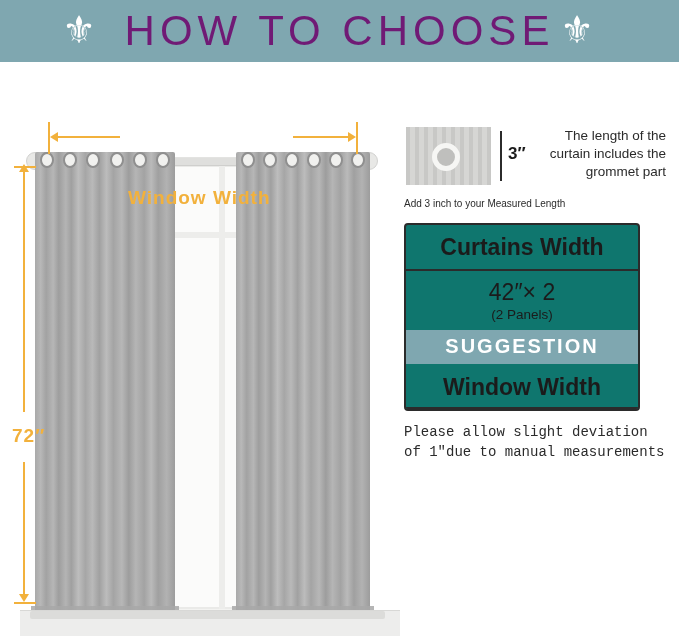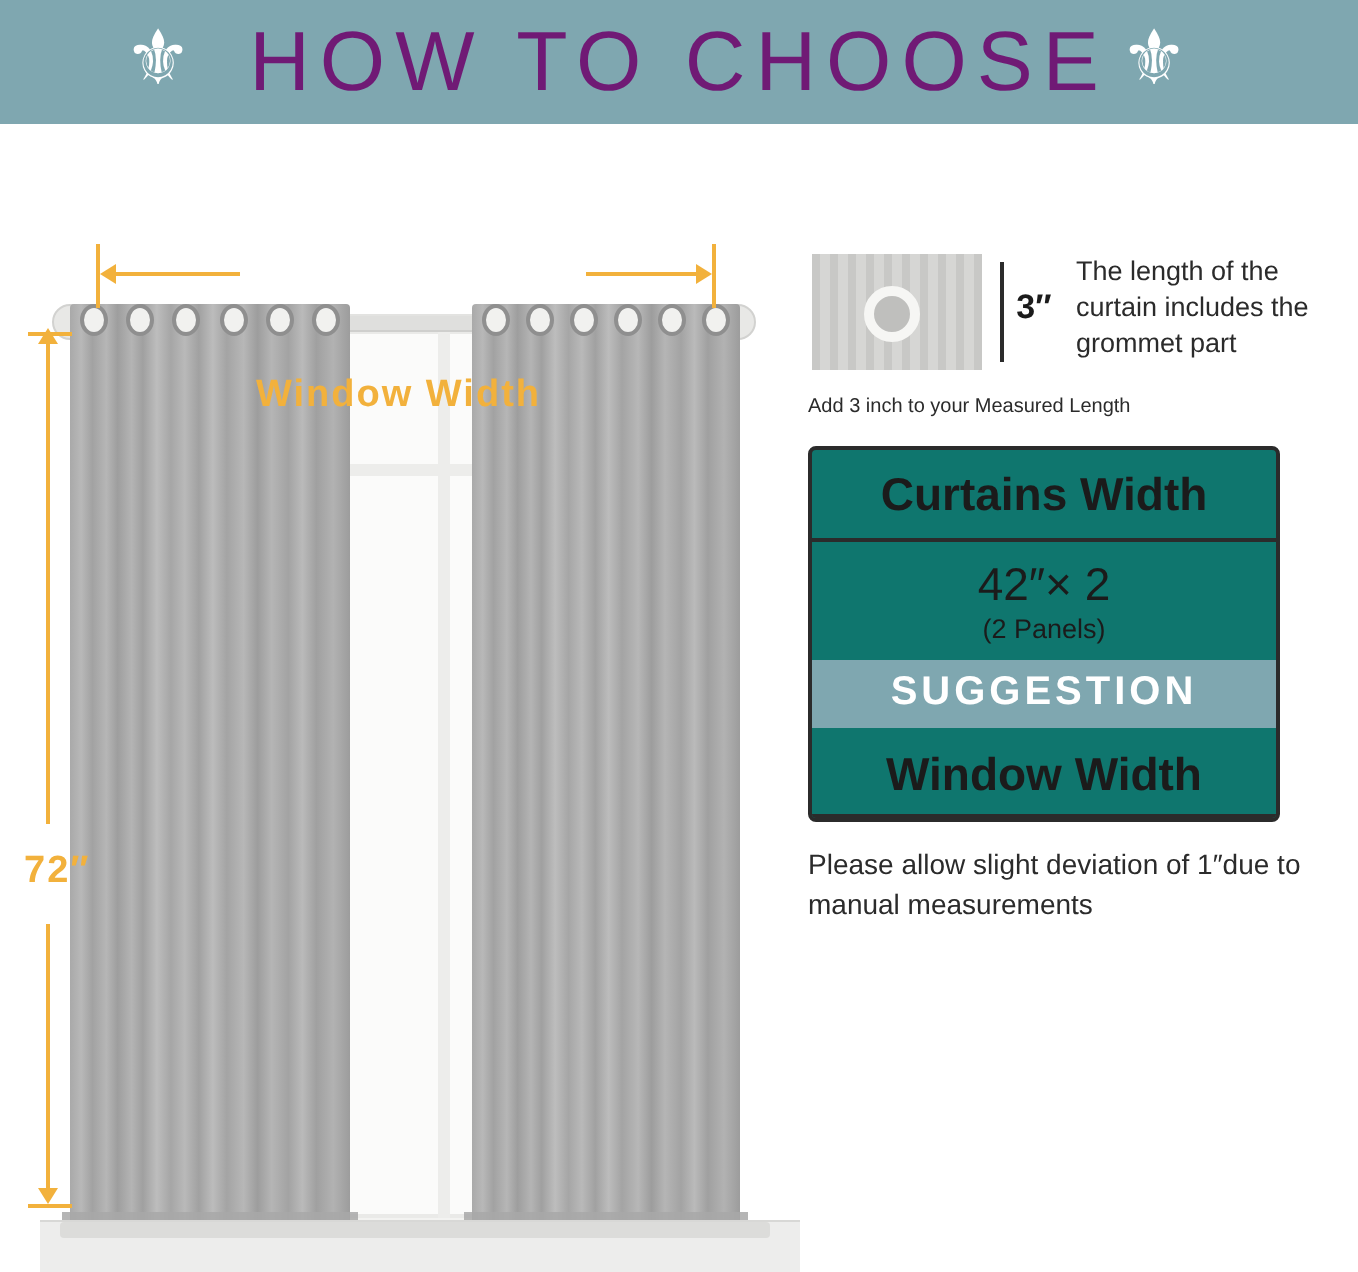--- a/index.html
+++ b/index.html
@@ -288,20 +288,21 @@
     width: 2px; height: 50px;
     background: #2b2b2b;
   }
   .grommet-note {
     margin-left: 10px;
     font-size: 13.5px;
     color: #2b2b2b;
     line-height: 1.35;
     max-width: 128px;
     padding-top: 2px;
+    text-align: right;
   }
   .add-note {
     margin-top: 11px;
     font-size: 10px;
     color: #2b2b2b;
   }
 
   
   .card {
     margin-top: 14px;
@@ -345,20 +346,21 @@
   }
   .card-value2 {
     font-size: 23px;
     padding: 9px 0 10px;
   }
   .disclaimer {
     margin-top: 11px;
     font-size: 14px;
     color: #2b2b2b;
     line-height: 1.45;
+    font-family: Liberation Mono, monospace;
   }
 </style>
 </head>
 <body>
 
 <div id="page">
 
   <div class="banner">
     <span class="fleur left">⚜</span>
     <span class="banner-title">HOW TO CHOOSE</span>

